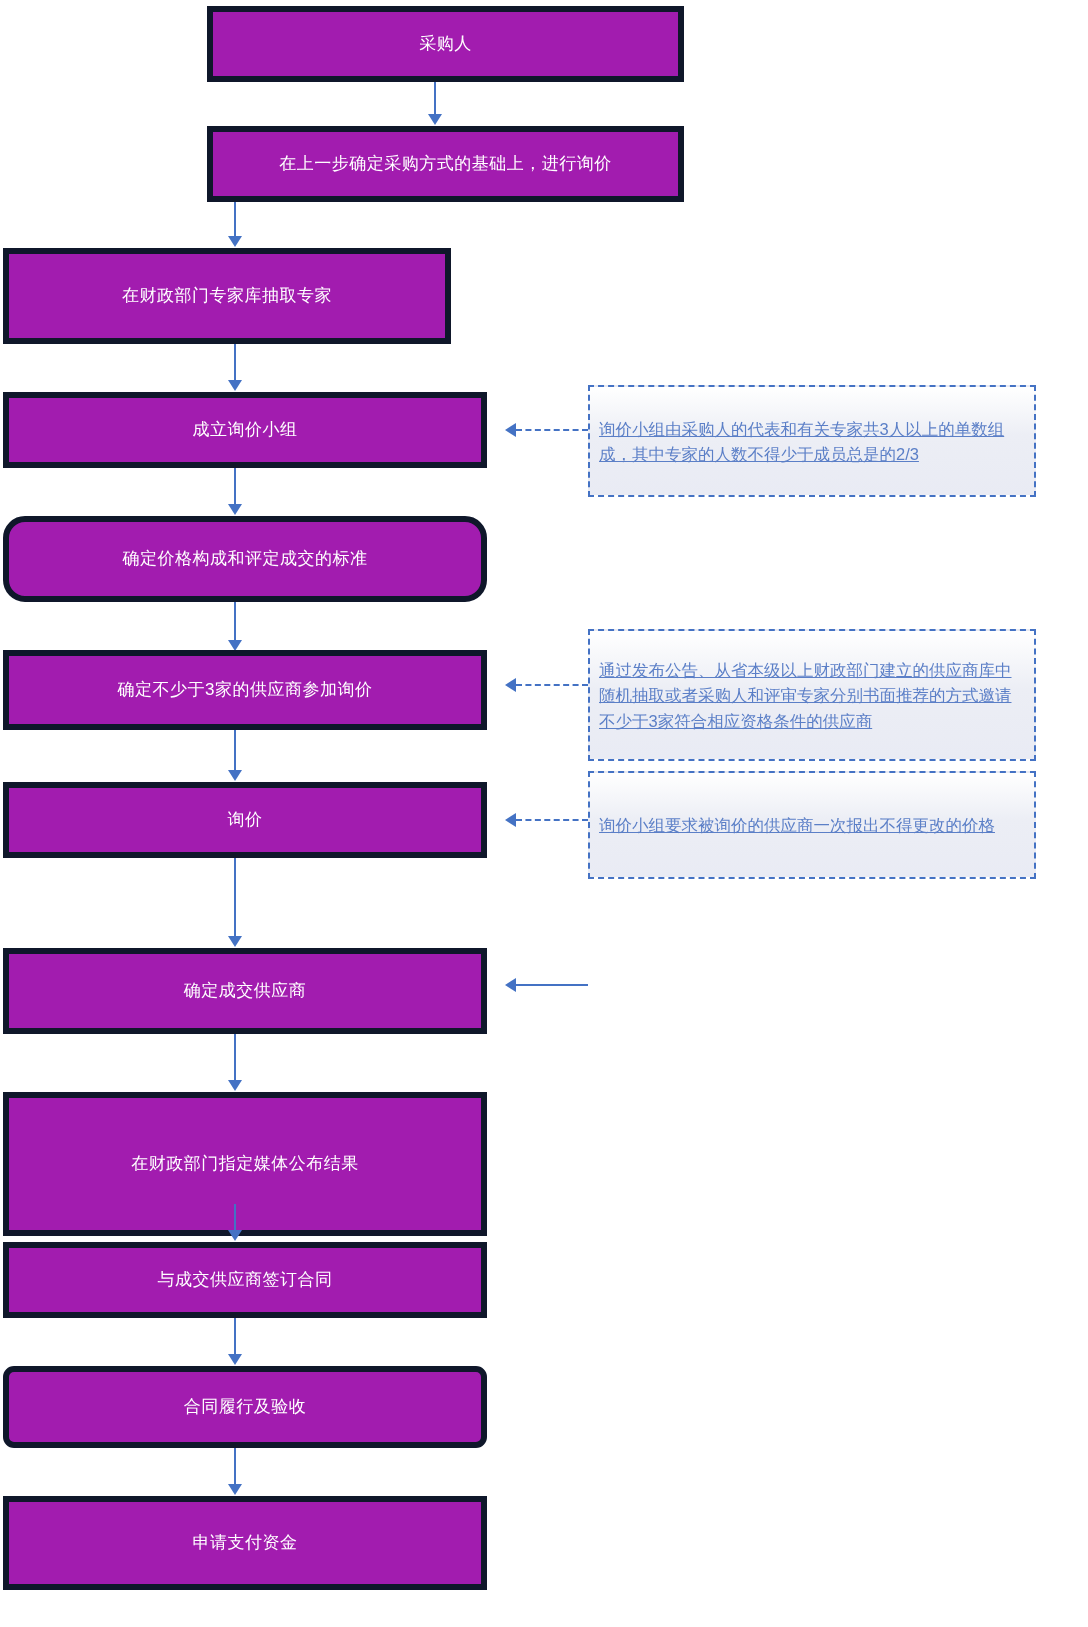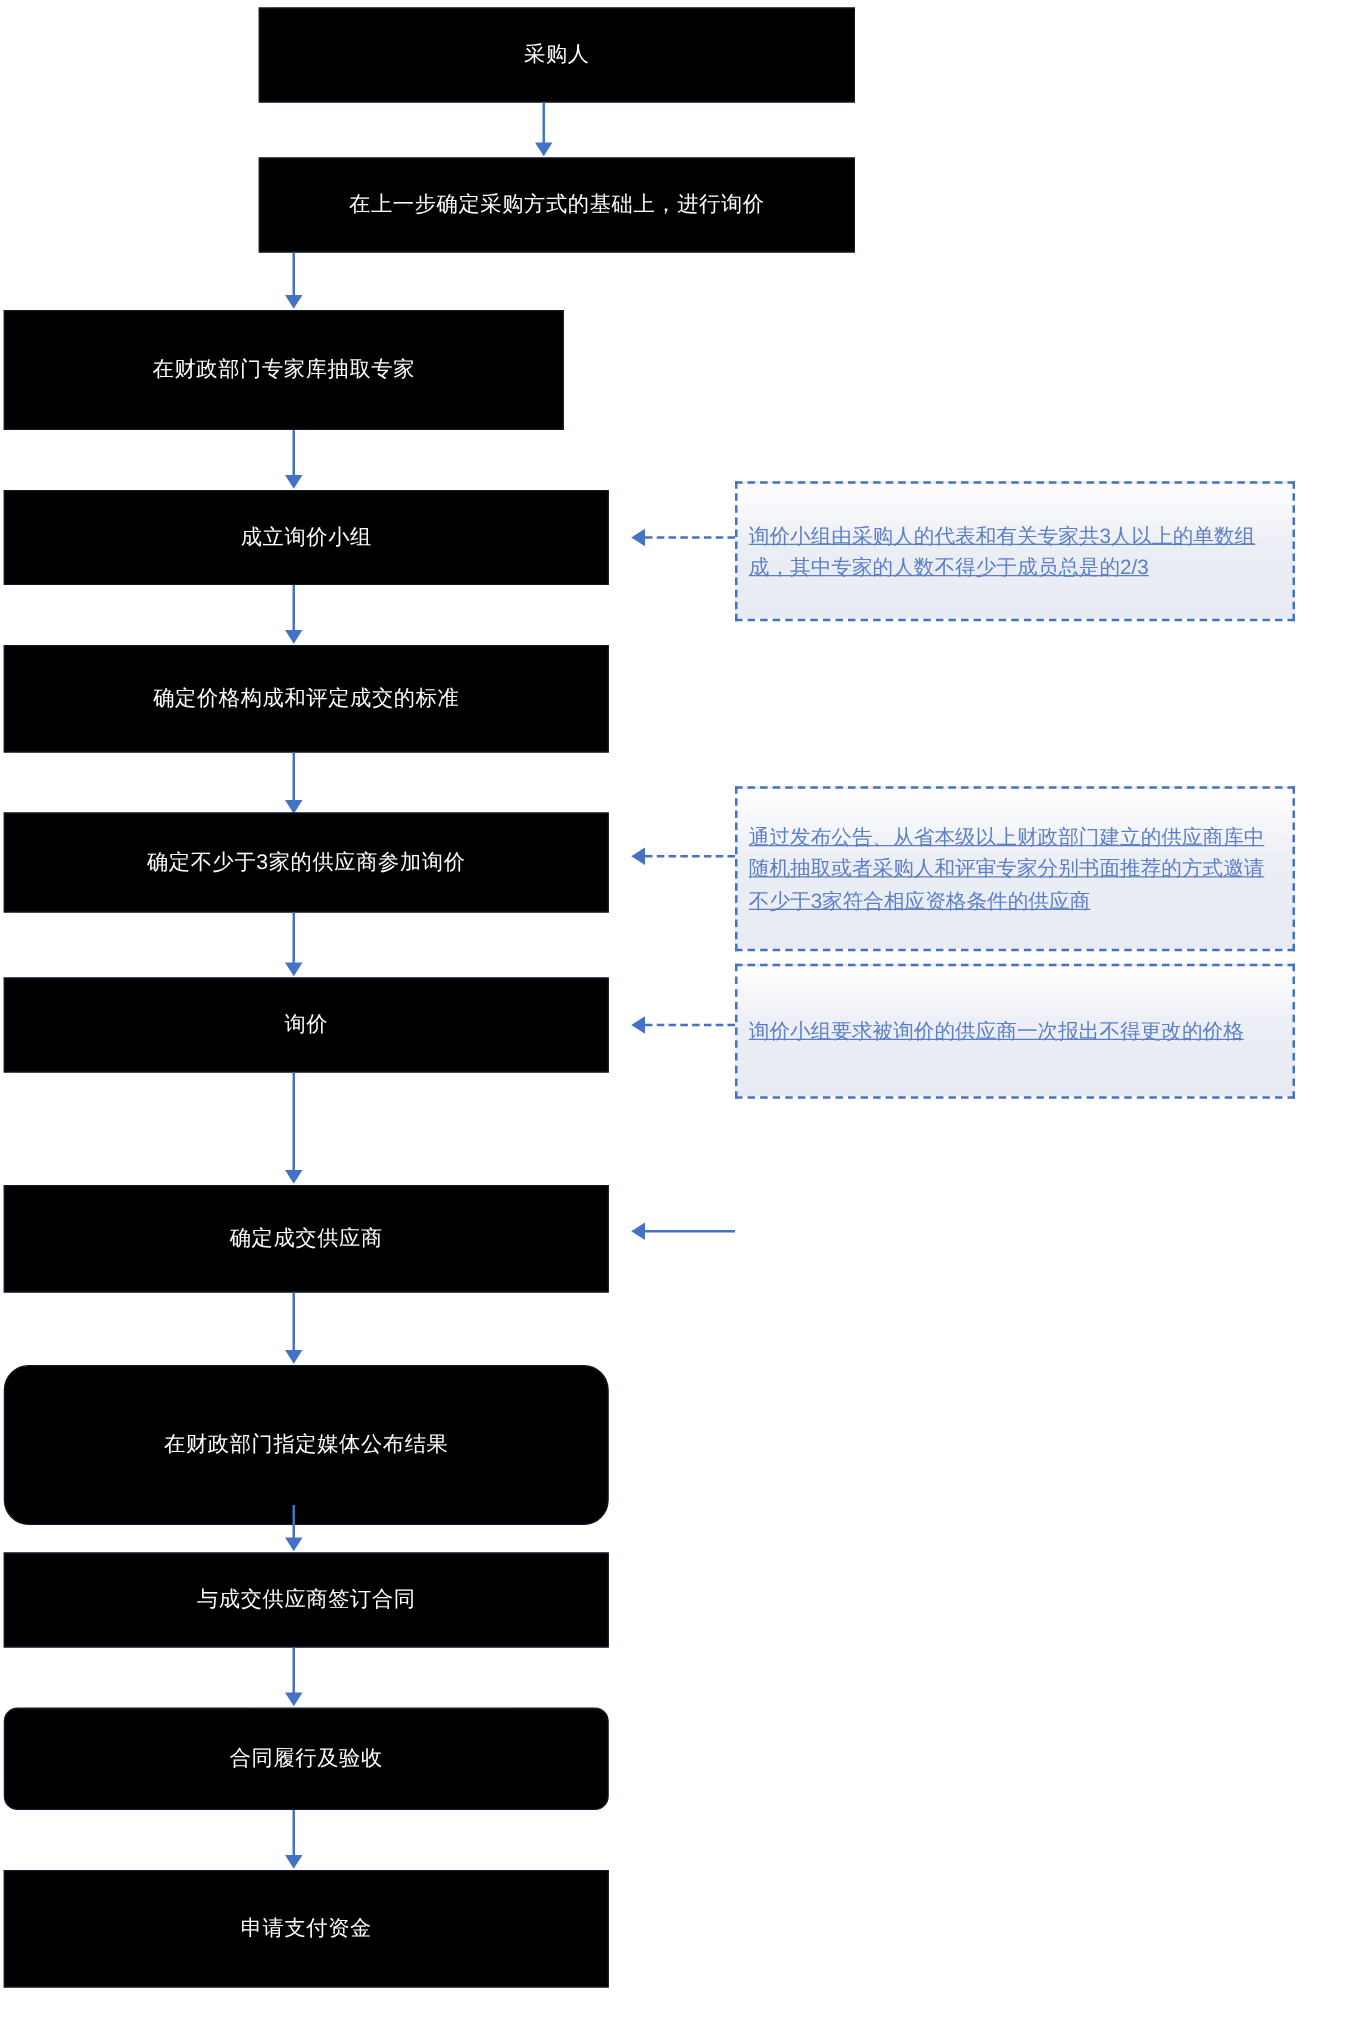--- a/index.html
+++ b/index.html
@@ -14,22 +14,22 @@
     position: relative;
     width: 1088px;
     height: 1627px;
     background: #ffffff;
     overflow: hidden;
   }
   
   .node {
     position: absolute;
     box-sizing: border-box;
-    background: #000000;
-    border: 1px solid #0f172a;
+    background: #a21caf;
+    border: 6px solid #0f172a;
     color: #FFFFFF;
     display: flex;
     align-items: center;
     justify-content: center;
     text-align: center;
     font-size: 17px;
     line-height: 1.4;
     letter-spacing: 0.5px;
     padding: 4px 10px;
   }
@@ -113,21 +113,21 @@
   <div class="hdash" style="left:516px; top:429px; width:72px;"></div>
   <div class="hhead" style="left:505px; top:423px;"></div>
 
   <div class="note" style="left:588px; top:385px; width:448px; height:112px;">
     <div class="note-inner">询价小组由采购人的代表和有关专家共3人以上的单数组成，其中专家的人数不得少于成员总是的2/3</div>
   </div>
 
   <div class="vline" style="left:234px; top:468px; height:38px;"></div>
   <div class="vhead" style="left:228px; top:504px;"></div>
 
-  <div class="node" style="left:3px; top:516px; width:484px; height:86px;">
+  <div class="node" style="left:3px; top:516px; width:484px; height:86px;border-radius:22px;">
     <span>确定价格构成和评定成交的标准</span>
   </div>
   <div class="vline" style="left:234px; top:602px; height:40px;"></div>
   <div class="vhead" style="left:228px; top:640px;"></div>
 
   <div class="node" style="left:3px; top:650px; width:484px; height:80px;">
     <span>确定不少于3家的供应商参加询价</span>
   </div>
   <div class="hdash" style="left:516px; top:684px; width:72px;"></div>
   <div class="hhead" style="left:505px; top:678px;"></div>
@@ -155,21 +155,21 @@
   <div class="node" style="left:3px; top:948px; width:484px; height:86px;">
     <span>确定成交供应商</span>
   </div>
   <div class="hsolid" style="left:516px; top:984px; width:72px;"></div>
   <div class="hhead" style="left:505px; top:978px;"></div>
 
 
   <div class="vline" style="left:234px; top:1034px; height:48px;"></div>
   <div class="vhead" style="left:228px; top:1080px;"></div>
 
-  <div class="node" style="left:3px; top:1092px; width:484px; height:128px;border-radius:20px;">
+  <div class="node" style="left:3px; top:1092px; width:484px; height:144px;">
     <span>在财政部门指定媒体公布结果</span>
   </div>
   <div class="vline" style="left:234px; top:1204px; height:28px;"></div>
   <div class="vhead" style="left:228px; top:1230px;"></div>
 
   <div class="node" style="left:3px; top:1242px; width:484px; height:76px;">
     <span>与成交供应商签订合同</span>
   </div>
   <div class="vline" style="left:234px; top:1318px; height:38px;"></div>
   <div class="vhead" style="left:228px; top:1354px;"></div>

